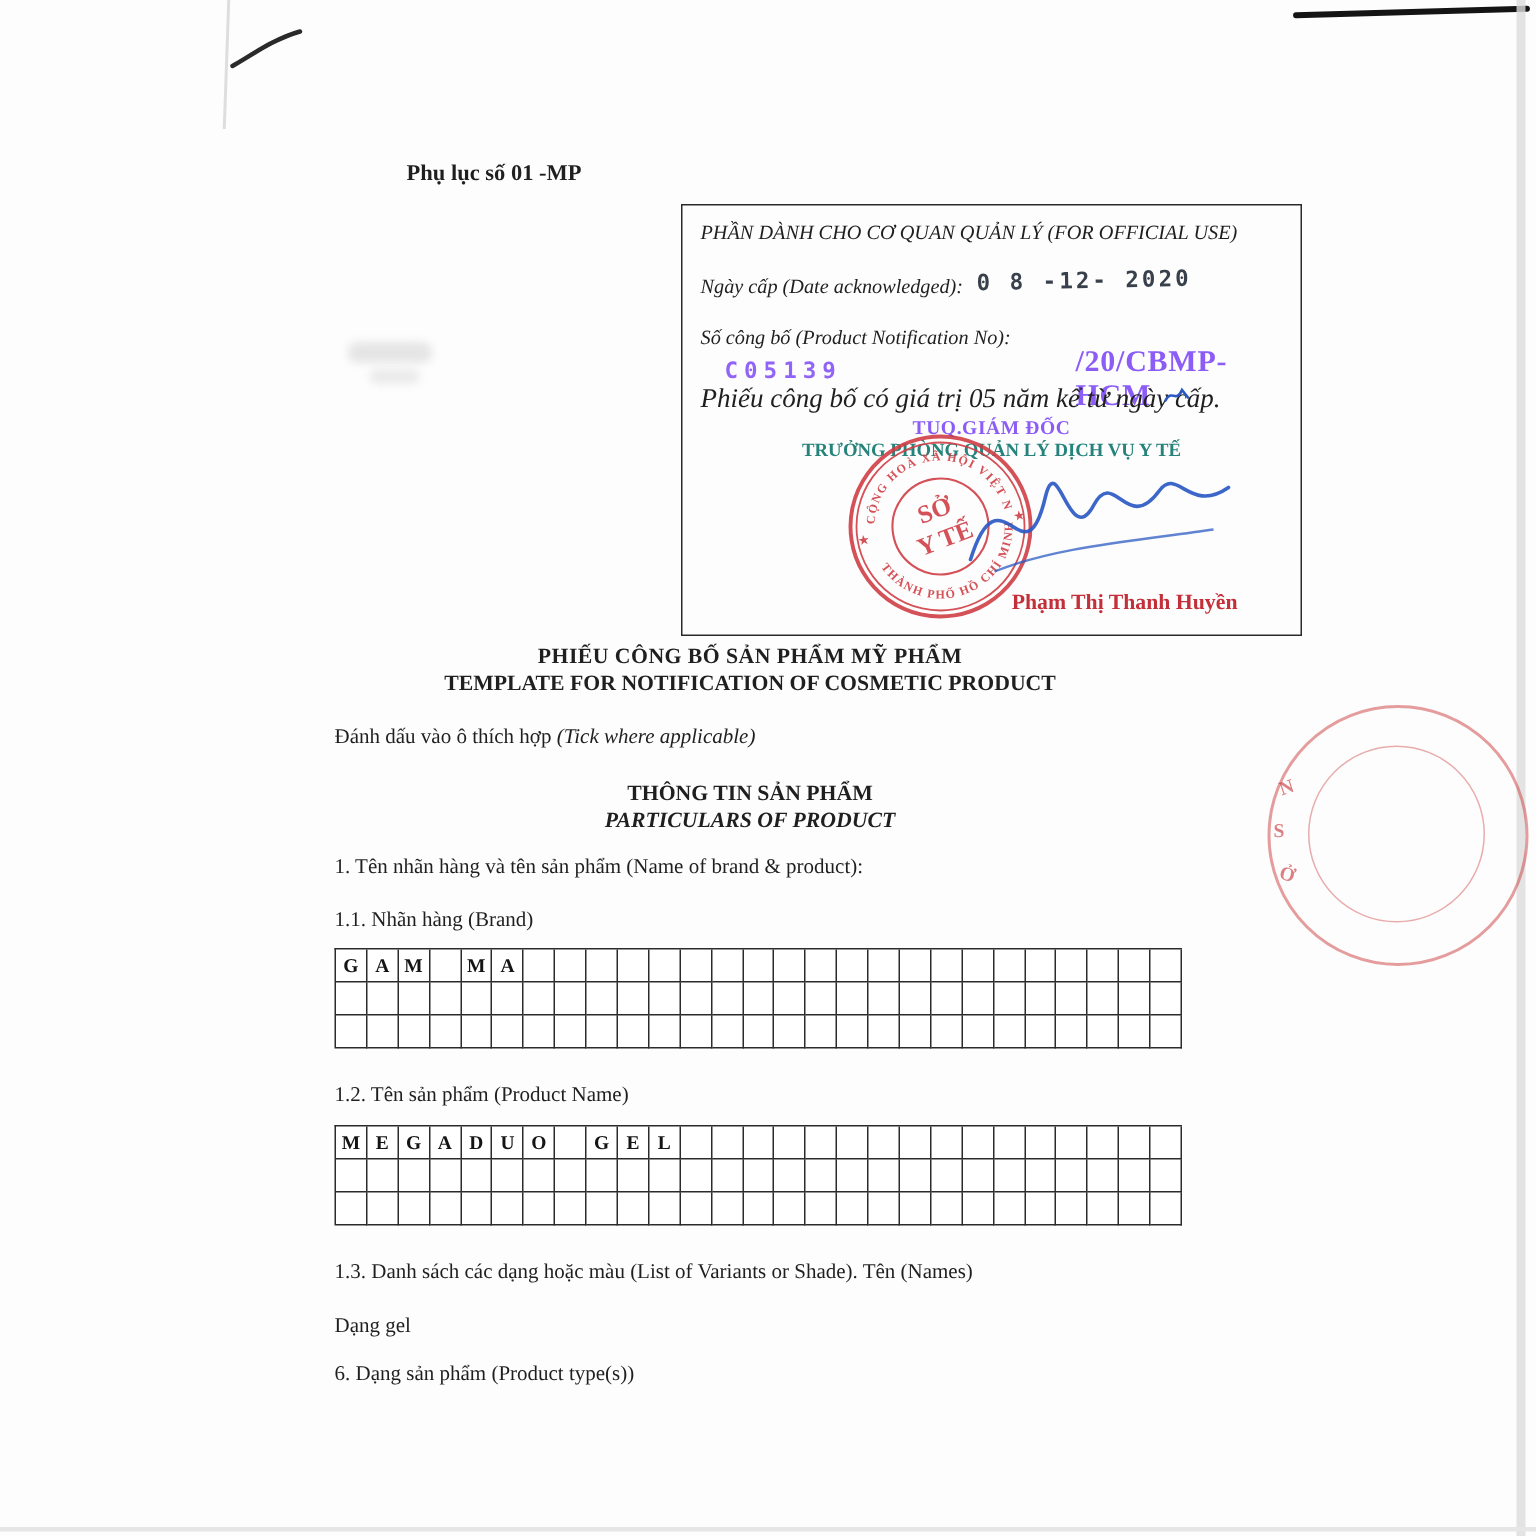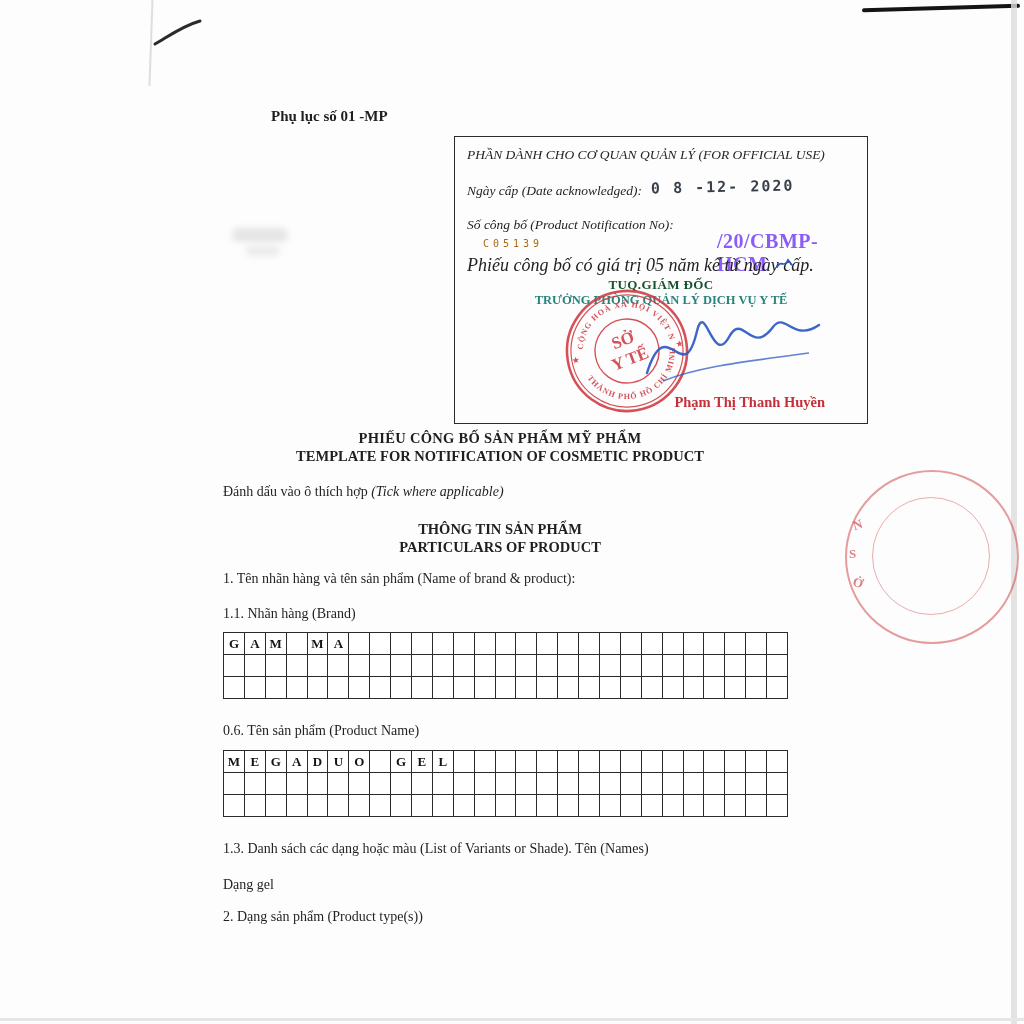--- a/index.html
+++ b/index.html
@@ -18,37 +18,37 @@
   .ofu-title{left:12px;top:10px;font-style:italic;font-size:13.5px;}
   .ofu-date-label{left:12px;top:46px;font-style:italic;font-size:13.5px;}
   .date-stamp{
     left:196px;top:41px;font-family:"DejaVu Sans Mono",monospace;
     font-weight:bold;font-size:15px;color:#232c38;letter-spacing:2px;
     transform:rotate(-1.2deg);opacity:.9;
   }
   .ofu-notif-label{left:12px;top:80px;font-style:italic;font-size:13.5px;}
   .notif-number{
     left:28px;top:101px;font-family:"DejaVu Sans Mono",monospace;
-    font-weight:normal;font-size:10px;color:#a16207;letter-spacing:4px;opacity:.95;
+    font-weight:bold;font-size:15px;color:#8b5cf6;letter-spacing:4px;opacity:.95;
   }
   .notif-suffix{left:262px;top:93px;font-weight:bold;font-size:20px;color:#8b5cf6;letter-spacing:.5px;}
   .ofu-validity{left:12px;top:118px;font-style:italic;font-size:18px;}
-  .authority1{left:0;width:100%;top:140px;text-align:center;color:#14532d;font-weight:bold;font-size:13px;letter-spacing:.4px;}
+  .authority1{left:0;width:100%;top:140px;text-align:center;color:#8b5cf6;font-weight:bold;font-size:13px;letter-spacing:.4px;}
   .authority2{left:0;width:100%;top:156px;text-align:center;color:#0f766e;font-weight:bold;font-size:12.5px;opacity:.9;}
   .signer-name{left:90px;width:280px;top:257px;text-align:right;color:#c43039;font-weight:bold;font-size:14.5px;}
   .seal-wrap{left:108px;top:150px;width:128px;height:128px;transform:rotate(-9deg);opacity:.88;}
   .sig-wrap{left:178px;top:158px;width:200px;height:105px;}
   .tick-blue{left:320px;top:118px;width:20px;height:18px;}
 
   
   .title-vi{left:150px;top:430px;width:700px;text-align:center;font-weight:bold;font-size:14.5px;letter-spacing:.3px;}
   .title-en{left:150px;top:448px;width:700px;text-align:center;font-weight:bold;font-size:14.5px;}
   .tick-note{left:223px;top:484px;font-size:14px;}
   .section-vi{left:150px;top:521px;width:700px;text-align:center;font-weight:bold;font-size:14.5px;}
-  .section-en{left:150px;top:539px;width:700px;text-align:center;font-weight:bold;font-size:14.5px;}
+  .section-en{left:150px;top:539px;width:700px;text-align:center;font-weight:bold;font-size:14.5px;font-style:italic;}
 
   .item1{left:223px;top:571px;}
   .item1-1{left:223px;top:606px;}
   .item1-2{left:223px;top:723px;}
   .item1-3{left:223px;top:841px;}
   .variant{left:223px;top:877px;}
   .item2{left:223px;top:909px;}
 
   
   .char-grid{
@@ -231,21 +231,21 @@
       <div class="cell"></div>
       <div class="cell"></div>
       <div class="cell"></div>
       <div class="cell"></div>
       <div class="cell"></div>
       <div class="cell"></div>
       <div class="cell"></div>
       <div class="cell"></div>
     </div>
 
-  <div class="abs lbl item1-2">0.6. Tên sản phẩm (Product Name)</div>
+  <div class="abs lbl item1-2">1.2. Tên sản phẩm (Product Name)</div>
 
   <div class="char-grid grid-product" style="grid-template-columns: repeat(27, 1fr);">
       <div class="cell">M</div>
       <div class="cell">E</div>
       <div class="cell">G</div>
       <div class="cell">A</div>
       <div class="cell">D</div>
       <div class="cell">U</div>
       <div class="cell">O</div>
       <div class="cell"></div>
@@ -319,21 +319,21 @@
       <div class="cell"></div>
       <div class="cell"></div>
       <div class="cell"></div>
       <div class="cell"></div>
       <div class="cell"></div>
       <div class="cell"></div>
     </div>
 
   <div class="abs lbl item1-3">1.3. Danh sách các dạng hoặc màu (List of Variants or Shade). Tên (Names)</div>
   <div class="abs lbl variant">Dạng gel</div>
-  <div class="abs lbl item2">2. Dạng sản phẩm (Product type(s))</div>
+  <div class="abs lbl item2">6. Dạng sản phẩm (Product type(s))</div>
 
   <div class="abs edge-stamp-outer"></div>
   <div class="abs edge-stamp-inner"></div>
   <div class="abs edge-letter el1">N</div>
   <div class="abs edge-letter el2">S</div>
   <div class="abs edge-letter el3">Ở</div>
 
 </div>
 
 </body></html>

